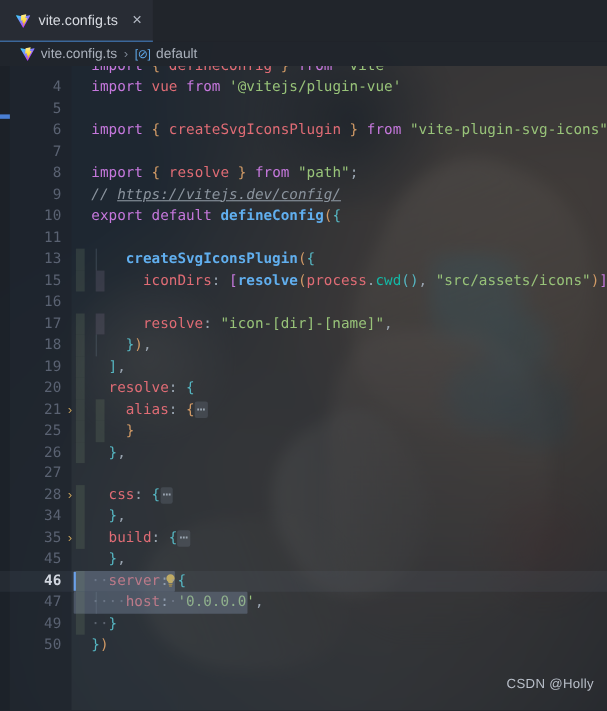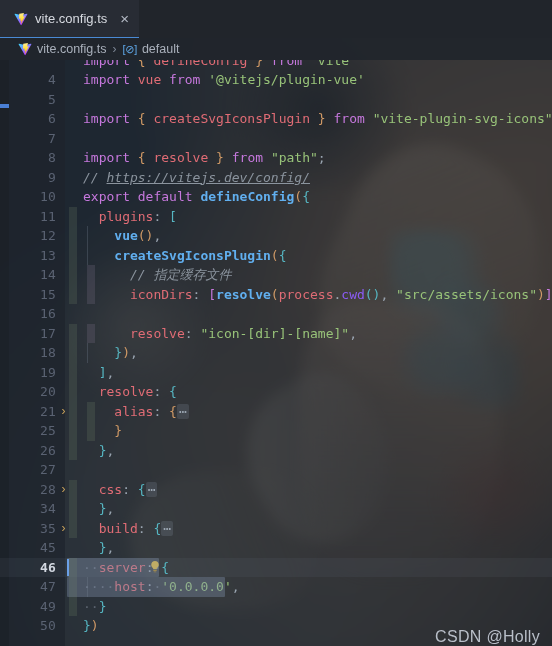--- a/index.html
+++ b/index.html
@@ -268,44 +268,44 @@
     width: 2px;
     height: 17px;
     background: #6ba0e8;
   }
 
   
   .t-kw   { color: #c678dd; }
   .t-var  { color: #e06c75; }
   .t-prop { color: #e06c75; }
   .t-fn   { color: #61afef; font-weight: bold; }
-  .t-fnp  { color: #8b5cf6; }
+  .t-fnp  { color: #14b8a6; }
   .t-str  { color: #98c379; }
   .t-num  { color: #d19a66; }
   .t-cmt  { color: #8b949e; font-style: italic; }
   .t-cmt-link { color: #8b949e; font-style: italic; text-decoration: underline; }
   .t-punc { color: #9aa5b1; }
   .t-brc1 { color: #d19a66; }
   .t-brc2 { color: #56b6c2; }
   .t-brc3 { color: #c678dd; }
   .t-fold {
     color: #9aa5b1;
     background: rgba(130,145,165,0.22);
     border-radius: 2px;
     padding: 0 2px;
   }
   .ws { color: rgba(150,160,175,0.45); }
 
   .watermark {
     position: absolute;
     right: 12px;
-    bottom: 0;
+    bottom: 18px;
     z-index: 9;
     font-family: "Liberation Sans", sans-serif;
-    font-size: 16px;
+    font-size: 12px;
     color: #b9bfc9;
     letter-spacing: 0.3px;
   }
 </style>
 </head>
 <body>
 
 <div id="app">
 
   <div class="wallpaper">
@@ -406,37 +406,28 @@
         <span class="code"><span class="t-cmt">// </span><span class="t-cmt-link">https://vitejs.dev/config/</span></span>
       </div>
 
       <div class="line">
         <span class="lineno">10</span>
         <span class="code"><span class="t-kw">export</span> <span class="t-kw">default</span> <span class="t-fn">defineConfig</span><span class="t-brc1">(</span><span class="t-brc2">{</span></span>
       </div>
 
       <div class="line">
         <span class="lineno">11</span>
-        <span class="code"><span class="blockbar bb-a" style="left:4px;"></span><span class="t-prop">  plugins</span><span class="t-punc">: </span><span class="t-brc2">[</span></span>
-      </div>
-
-      <div class="line">
-        <span class="lineno">12</span>
-        <span class="code"><span class="blockbar bb-a" style="left:4px;"></span><span class="ig" style="left:22px;"></span><span class="t-fn">    vue</span><span class="t-brc1">()</span><span class="t-punc">,</span></span>
-      </div>
+      </div>
+
 
       <div class="line">
         <span class="lineno">13</span>
         <span class="code"><span class="blockbar bb-a" style="left:4px;"></span><span class="ig" style="left:22px;"></span><span class="t-fn">    createSvgIconsPlugin</span><span class="t-brc1">(</span><span class="t-brc2">{</span></span>
       </div>
 
-      <div class="line">
-        <span class="lineno">14</span>
-        <span class="code"><span class="blockbar bb-a" style="left:4px;"></span><span class="blockbar bb-b" style="left:22px;"></span><span class="t-cmt">      // 指定缓存文件</span></span>
-      </div>
 
       <div class="line">
         <span class="lineno">15</span>
         <span class="code"><span class="blockbar bb-a" style="left:4px;"></span><span class="blockbar bb-b" style="left:22px;"></span><span class="t-prop">      iconDirs</span><span class="t-punc">: </span><span class="t-brc3">[</span><span class="t-fn">resolve</span><span class="t-brc1">(</span><span class="t-var">process</span><span class="t-punc">.</span><span class="t-fnp">cwd</span><span class="t-brc2">()</span><span class="t-punc">, </span><span class="t-str">"src/assets/icons"</span><span class="t-brc1">)</span><span class="t-brc3">]</span></span>
       </div>
 
       <div class="line">
         <span class="lineno">16</span>
       </div>
 

